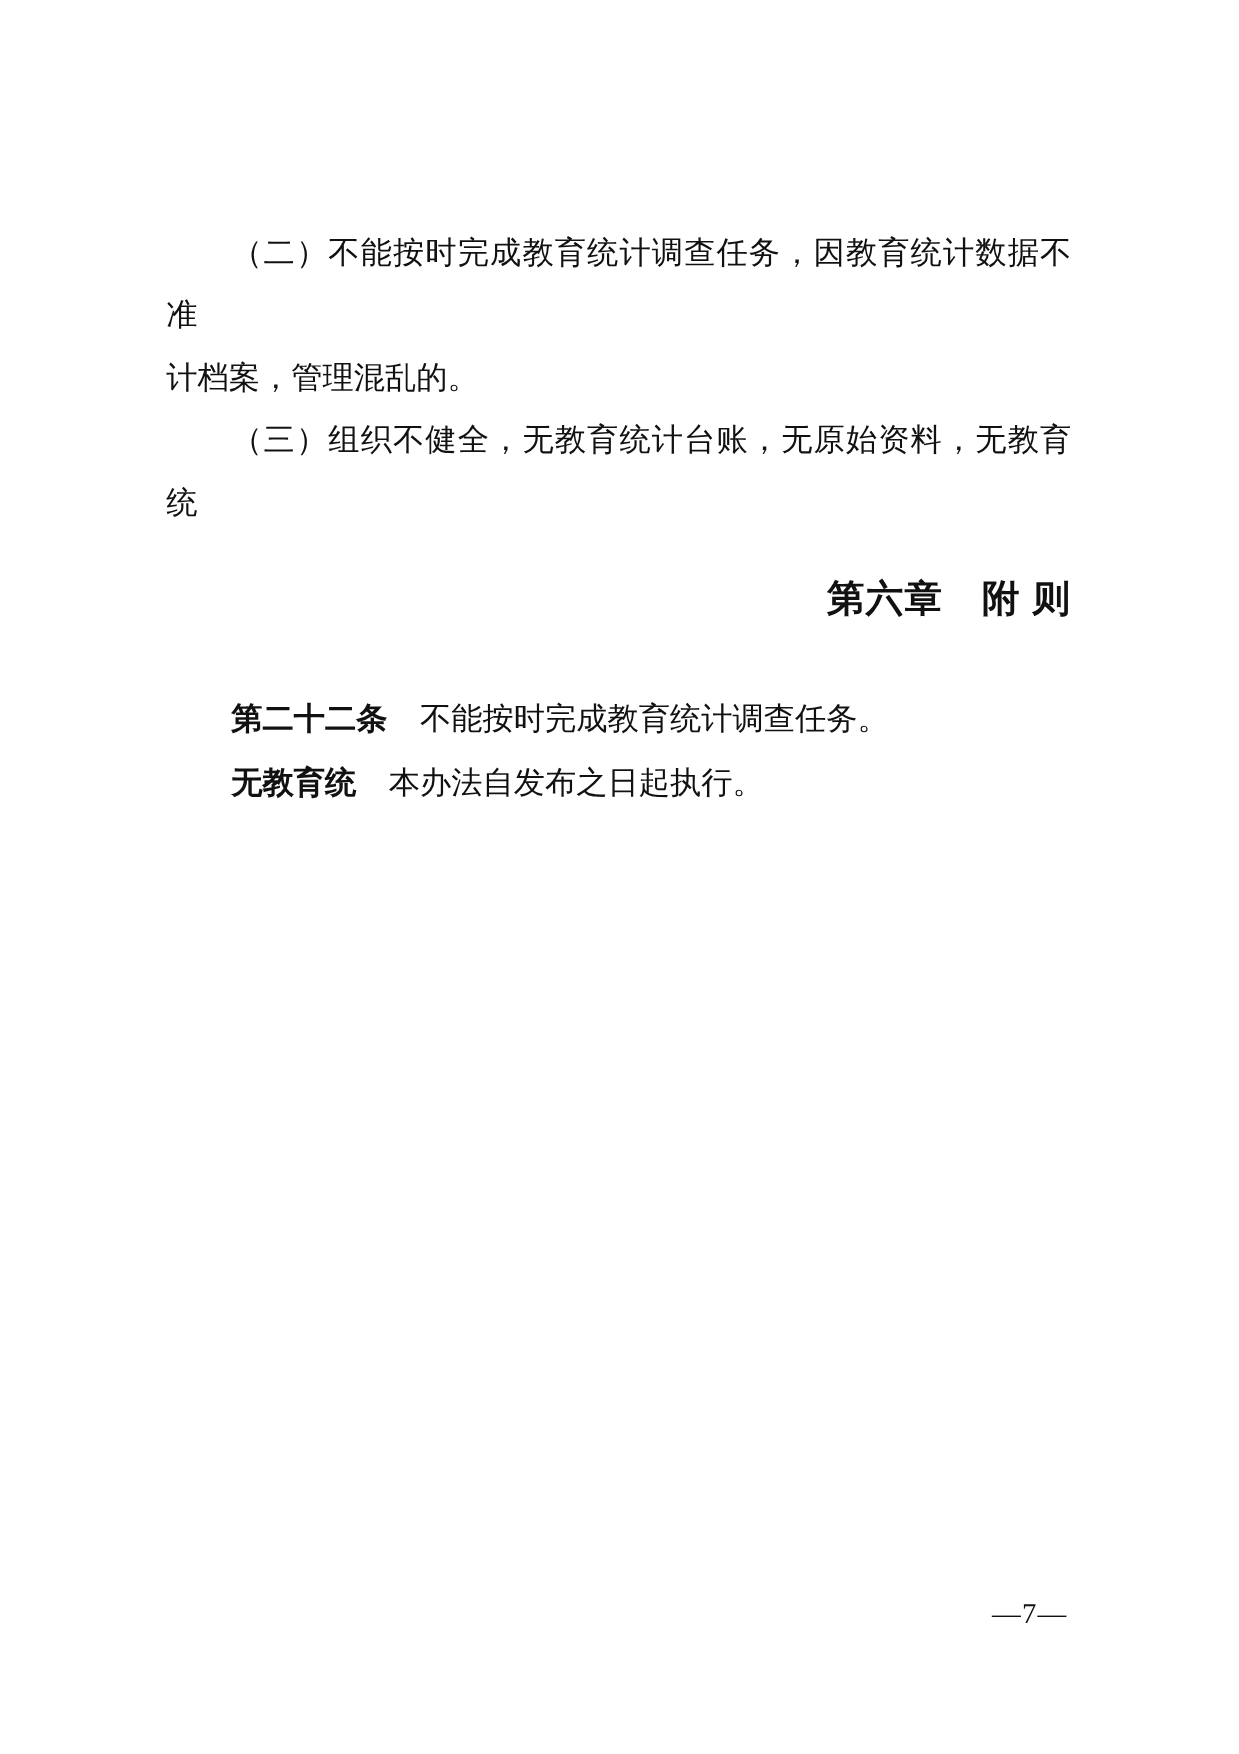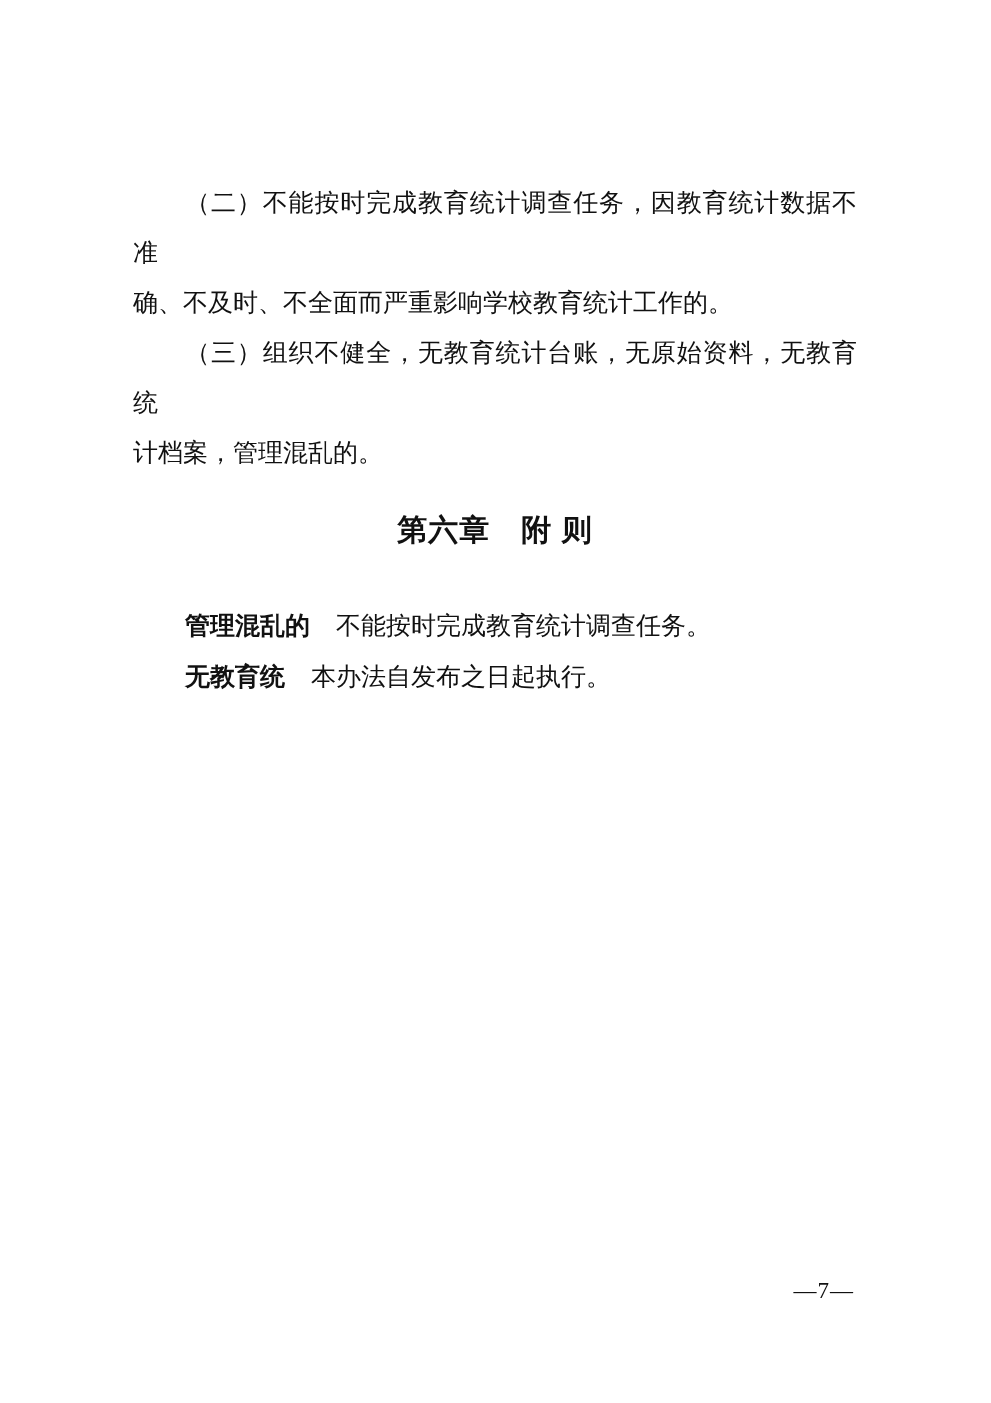--- a/index.html
+++ b/index.html
@@ -35,21 +35,21 @@
   .line.stretch {
     white-space: normal;
     text-align: justify;
     text-align-last: justify;
     text-justify: inter-character;
   }
   .chapter-heading {
     margin-top: 27px;
     height: 50px;
     line-height: 50px;
-    text-align: center;
+    text-align: right;
     font-family: "Liberation Sans", sans-serif;
     font-weight: bold;
     font-size: 30px;
     letter-spacing: 1px;
   }
   .articles {
     margin-top: 45px;
   }
   .article {
     font-size: 25px;
@@ -74,33 +74,32 @@
   }
 </style>
 </head>
 <body>
 
 <div class="page">
   <div class="content">
 
     <div class="para">
       <span class="line indent stretch">（二）不能按时完成教育统计调查任务，因教育统计数据不准</span>
-      <span class="line">确、不及时、不全面而严重影响学校教育统计工作的。</span>
     </div>
 
     <div class="para">
+      <span class="line">计档案，管理混乱的。</span>
       <span class="line indent stretch">（三）组织不健全，无教育统计台账，无原始资料，无教育统</span>
-      <span class="line">计档案，管理混乱的。</span>
     </div>
 
     <div class="chapter-heading">第六章　附 则</div>
 
     <div class="articles">
       <div class="article">
-        <span class="article-num">管理混乱的</span><span class="article-text">不能按时完成教育统计调查任务。</span>
+        <span class="article-num">第二十二条</span><span class="article-text">不能按时完成教育统计调查任务。</span>
       </div>
       <div class="article">
         <span class="article-num">无教育统</span><span class="article-text">本办法自发布之日起执行。</span>
       </div>
     </div>
 
   </div>
 
   <div class="page-number">—7—</div>
 </div>

